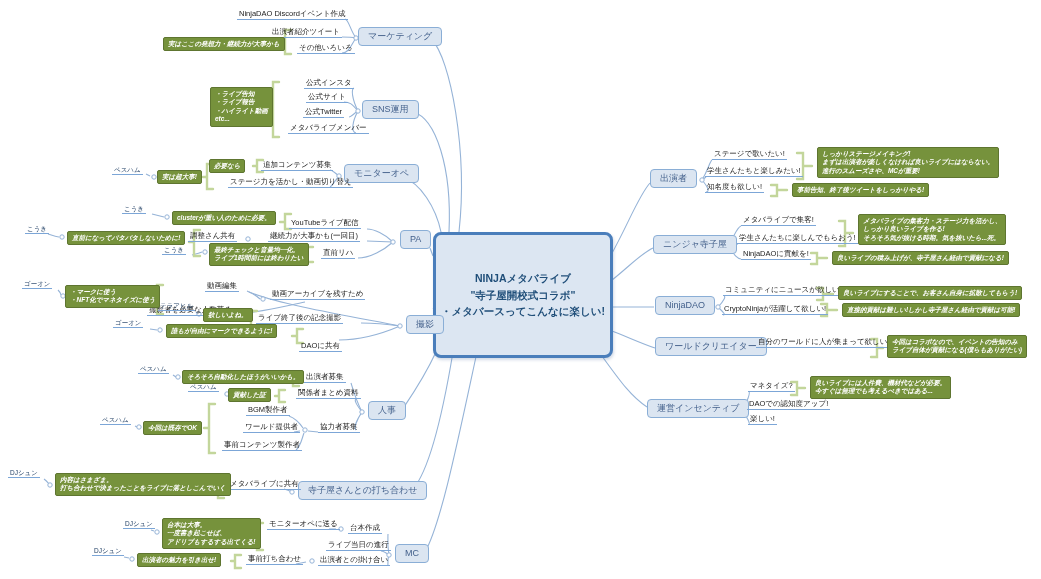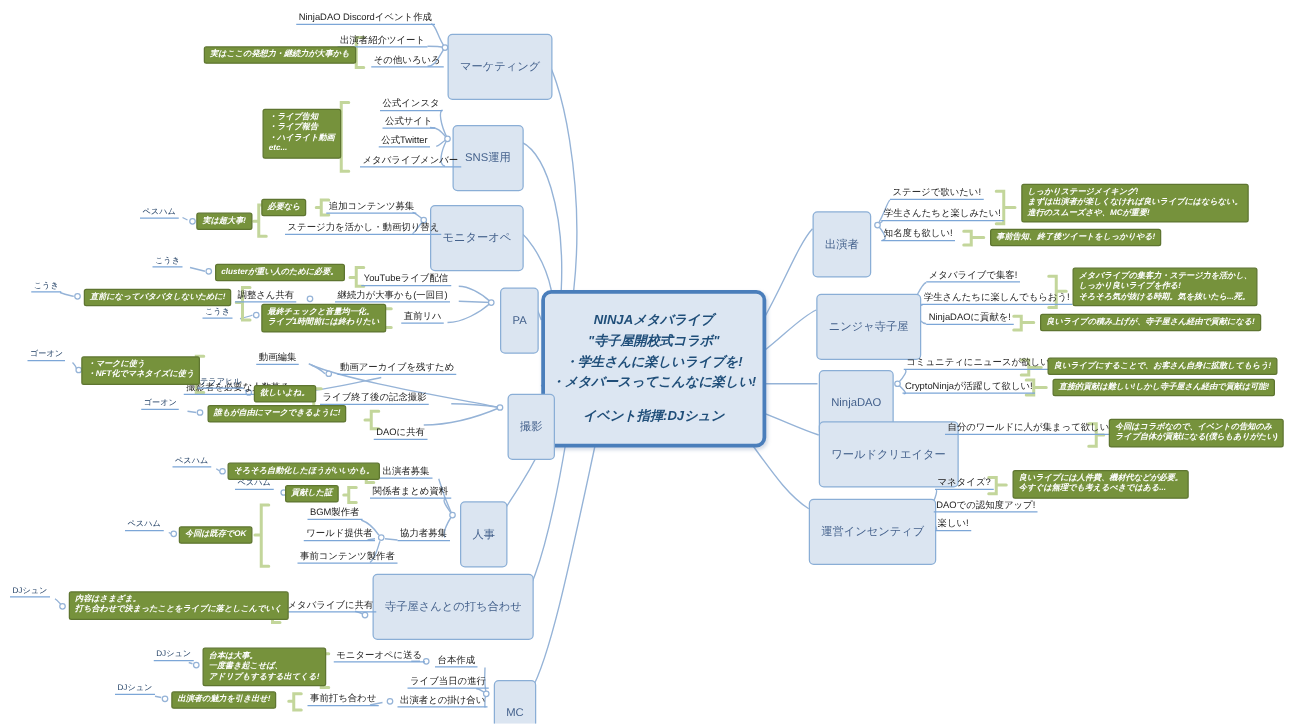--- a/index.html
+++ b/index.html
@@ -5,24 +5,24 @@
   html,body{margin:0;padding:0;background:#fff;}
   #stage{position:relative;width:1041px;height:579px;overflow:hidden;background:#fff;
          font-family:"Liberation Sans","DejaVu Sans",sans-serif;}
   #wires{position:absolute;left:0;top:0;z-index:0;}
   .n{position:absolute;z-index:2;white-space:nowrap;}
   .leaf{font-size:7.5px;color:#1a1a1a;border-bottom:1.3px solid #7ca6d7;padding:0 2px 1px 2px;line-height:1.1;}
   .pname{font-size:6.5px;color:#17375e;border-bottom:1.2px solid #7ca6d7;padding:0 2px 1px 2px;line-height:1.1;}
   .note{font-size:6.5px;color:#fff;background:#76923c;border:1px solid #5e7530;border-radius:2px;
         padding:2px 4px;font-style:italic;font-weight:bold;white-space:pre-line;line-height:1.3;}
   .topic{font-size:9px;color:#44618c;background:#dbe5f1;border:1.2px solid #8aaed6;border-radius:4px;
-         padding:20px 9px;line-height:1.2;}
+         padding:3px 9px;line-height:1.2;}
   .centerbox{left:433px;top:232px;width:174px;height:120px;background:#dce6f2;border:3px solid #4a7ebb;
          border-radius:8px;color:#1f4e79;font-weight:bold;font-size:10.5px;text-align:center;
-         display:flex;flex-direction:column;justify-content:center;line-height:1.6;box-shadow:1px 2px 3px rgba(80,110,160,.25);font-style:italic;}
+         display:flex;flex-direction:column;justify-content:center;line-height:1.6;box-shadow:1px 2px 3px rgba(80,110,160,.25);}
   .centerbox .dir{margin-top:10px;}
 </style>
 </head>
 <body>
 
 <div id="stage">
 
 <svg id="wires" width="1041" height="579">
   <g stroke="#95b3d7" stroke-width="1.1" fill="none">
     <path d="M459,232 C468,150 450,58 432,40"></path>
@@ -150,23 +150,21 @@
     <circle cx="728" cy="246" r="2.2"></circle>
         <circle cx="718" cy="307" r="2.2"></circle>
         <circle cx="740" cy="348" r="2.2"></circle>
     <circle cx="742" cy="410" r="2.2"></circle>
   </g>
 </svg>
 
 <div class="n centerbox">
   <div>NINJAメタバライブ</div>
   <div>"寺子屋開校式コラボ"</div>
-  <div>・学生さんに楽しいライブを!</div>
   <div>・メタバースってこんなに楽しい!</div>
-  <div class="dir">イベント指揮:DJシュン</div>
 </div>
 
 <div class="n topic" style="left:358px;top:27px">マーケティング</div>
 <div class="n leaf" style="left:237px;top:10px">NinjaDAO Discordイベント作成</div>
 <div class="n leaf" style="left:270px;top:28px">出演者紹介ツイート</div>
 <div class="n leaf" style="left:297px;top:44px">その他いろいろ</div>
 <div class="n note" style="left:163px;top:37px">実はここの発想力・継続力が大事かも</div>
 
 <div class="n topic" style="left:362px;top:100px">SNS運用</div>
 <div class="n leaf" style="left:304px;top:79px">公式インスタ</div>
@@ -211,29 +209,29 @@
 <div class="n pname" style="left:22px;top:280px">ゴーオン</div>
 <div class="n pname" style="left:158px;top:302px">テラアヒル</div>
 <div class="n pname" style="left:113px;top:319px">ゴーオン</div>
 
 <div class="n topic" style="left:368px;top:401px">人事</div>
 <div class="n leaf" style="left:304px;top:373px">出演者募集</div>
 <div class="n leaf" style="left:296px;top:389px">関係者まとめ資料</div>
 <div class="n leaf" style="left:318px;top:423px">協力者募集</div>
 <div class="n leaf" style="left:246px;top:406px">BGM製作者</div>
 <div class="n leaf" style="left:243px;top:423px">ワールド提供者</div>
-<div class="n leaf" style="left:238px;top:441px">事前コンテンツ製作者</div>
+<div class="n leaf" style="left:222px;top:441px">事前コンテンツ製作者</div>
 <div class="n note" style="left:182px;top:370px">そろそろ自動化したほうがいいかも。</div>
 <div class="n note" style="left:228px;top:388px">貢献した証</div>
 <div class="n note" style="left:143px;top:421px">今回は既存でOK</div>
 <div class="n pname" style="left:138px;top:365px">ペスハム</div>
 <div class="n pname" style="left:188px;top:383px">ペスハム</div>
 <div class="n pname" style="left:100px;top:416px">ペスハム</div>
 
-<div class="n topic" style="left:298px;top:459px">寺子屋さんとの打ち合わせ</div>
+<div class="n topic" style="left:298px;top:481px">寺子屋さんとの打ち合わせ</div>
 <div class="n leaf" style="left:228px;top:480px">メタバライブに共有</div>
 <div class="n note" style="left:55px;top:473px">内容はさまざま。
 打ち合わせで決まったことをライブに落としこんでいく</div>
 <div class="n pname" style="left:8px;top:469px">DJシュン</div>
 
 <div class="n topic" style="left:395px;top:544px">MC</div>
 <div class="n leaf" style="left:267px;top:520px">モニターオペに送る</div>
 <div class="n leaf" style="left:348px;top:524px">台本作成</div>
 <div class="n leaf" style="left:326px;top:541px">ライブ当日の進行</div>
 <div class="n leaf" style="left:246px;top:555px">事前打ち合わせ</div>

